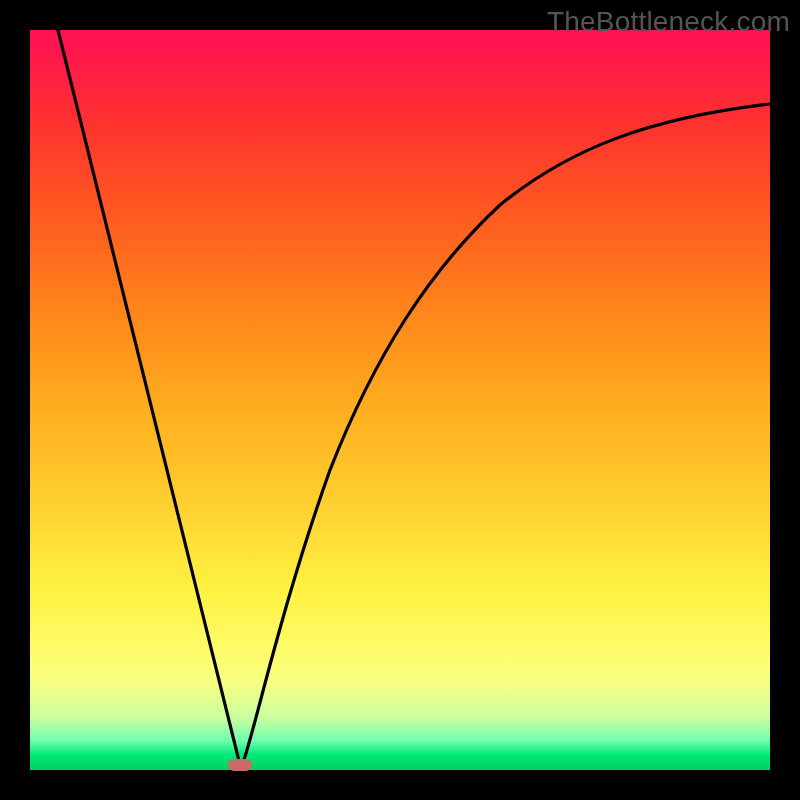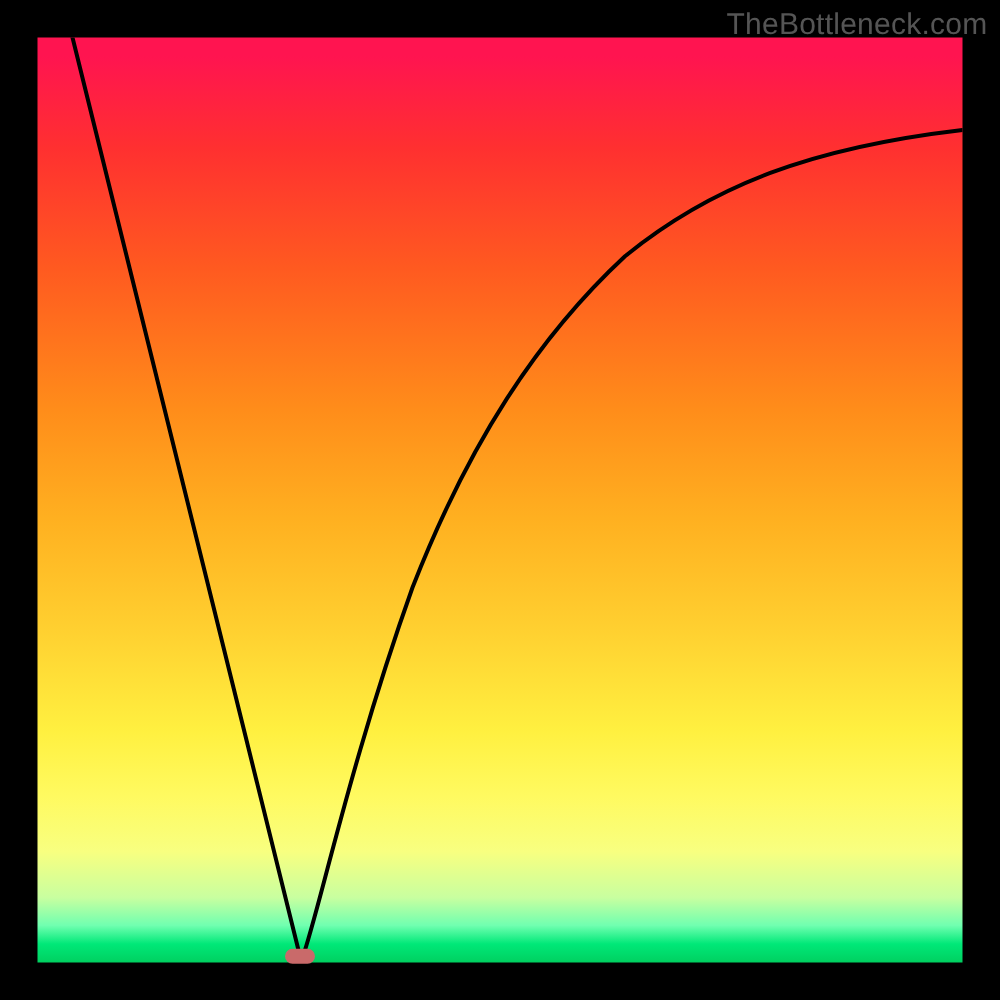--- a/index.html
+++ b/index.html
@@ -37,21 +37,21 @@
       #70ffb0 96%,
       #00e878 98%,
       #00d060 100%
     );
   }
   .watermark {
     position: absolute;
     top: 6px;
     right: 10px;
     color: #555;
-    font-size: 24px;
+    font-size: 28px;
     font-weight: 500;
     letter-spacing: 0.2px;
     user-select: none;
   }
   svg.curve {
     position: absolute;
     left: 0;
     top: 0;
     width: 740px;
     height: 740px;

